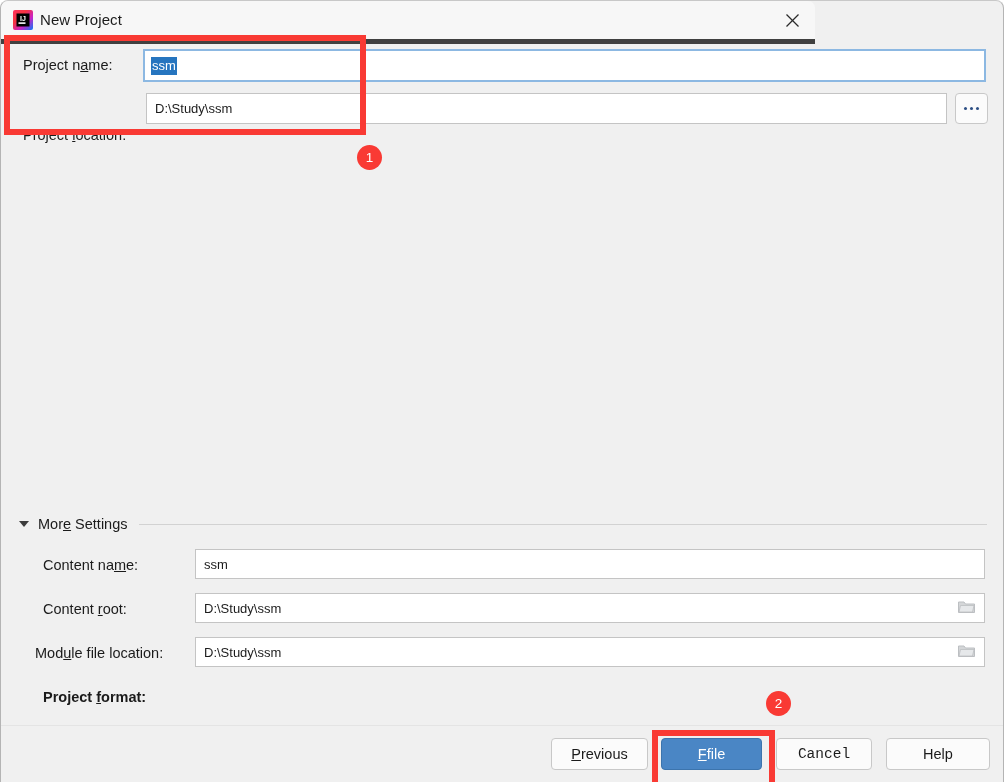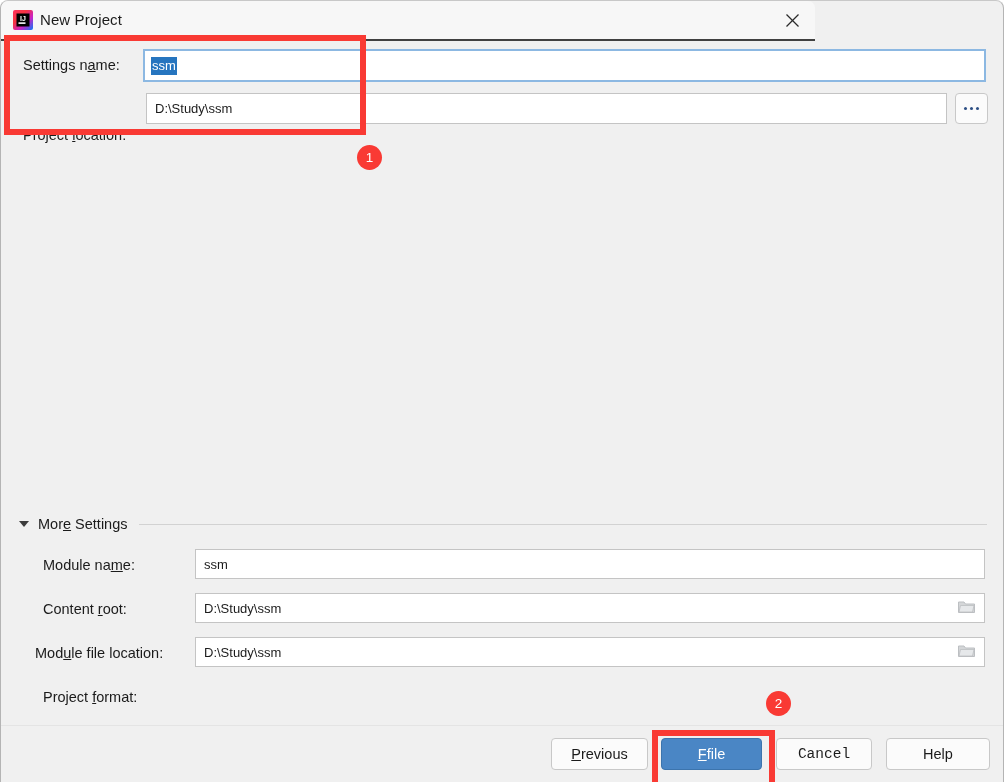--- a/index.html
+++ b/index.html
@@ -27,21 +27,21 @@
     overflow: hidden;
   }
 
   
   #titlebar {
     position: absolute;
     left: 0; top: 0;
     width: 814px;
     height: 38px;
     background: #f7f7f7;
-    border-bottom: 2px solid #404040;
+    border-bottom: 5px solid #404040;
     border-radius: 7px 7px 0 0;
   }
   #app-icon {
     position: absolute;
     left: 12px; top: 9px;
     width: 20px; height: 20px;
   }
   #title-text {
     position: absolute;
     left: 39px; top: 10px;
@@ -150,21 +150,21 @@
   #more-settings-line {
     flex: 1 1 auto;
     height: 1px;
     background: #d2d2d2;
     margin-left: 12px;
   }
 
   #module-name-label        { left: 42px; top: 556px; }
   #content-root-label       { left: 42px; top: 600px; }
   #module-file-loc-label    { left: 34px; top: 644px; text-align: center; }
-  #project-format-label     { left: 42px; top: 688px; }
+  #project-format-label     { left: 42px; top: 688px; font-weight: bold; }
 
   .settings-field {
     left: 194px;
     width: 790px;
     height: 30px;
   }
   #module-name-field     { top: 548px; }
   #content-root-field    { top: 592px; }
   #module-file-loc-field { top: 636px; }
   #project-format-field  { top: 680px; }
@@ -270,21 +270,21 @@
     <span id="title-text">New Project</span>
     <div id="close-button">
       <svg width="15" height="15" viewBox="0 0 15 15">
         <line x1="1.5" y1="1.5" x2="13.5" y2="13.5" stroke="#2b2b2b" stroke-width="1.3"></line>
         <line x1="13.5" y1="1.5" x2="1.5" y2="13.5" stroke="#2b2b2b" stroke-width="1.3"></line>
       </svg>
     </div>
   </div>
 
   <div class="row-label" id="project-name-label">
-    <span>Settings n</span><span class="mn">a</span><span>me:</span>
+    <span>Project n</span><span class="mn">a</span><span>me:</span>
   </div>
   <div class="textfield focused" id="project-name-field">
     <span class="sel">ssm</span>
   </div>
 
   <div class="row-label" id="project-location-label">
     <span>Project </span><span class="mn">l</span><span>ocation:</span>
   </div>
   <div class="textfield" id="project-location-field">
     <span>D:\Study\ssm</span>
@@ -297,21 +297,21 @@
       </span>
   </div>
 
   <div id="more-settings-header">
     <span id="collapse-triangle"></span>
     <span id="more-settings-title"><span>Mor</span><span class="mn">e</span><span> Settings</span></span>
     <span id="more-settings-line"></span>
   </div>
 
   <div class="row-label" id="module-name-label">
-    <span>Module na</span><span class="mn">m</span><span>e:</span>
+    <span>Content na</span><span class="mn">m</span><span>e:</span>
   </div>
   <div class="textfield settings-field" id="module-name-field">
     <span>ssm</span>
   </div>
 
   <div class="row-label" id="content-root-label">
     <span>Content </span><span class="mn">r</span><span>oot:</span>
   </div>
   <div class="textfield settings-field" id="content-root-field">
     <span>D:\Study\ssm</span>

